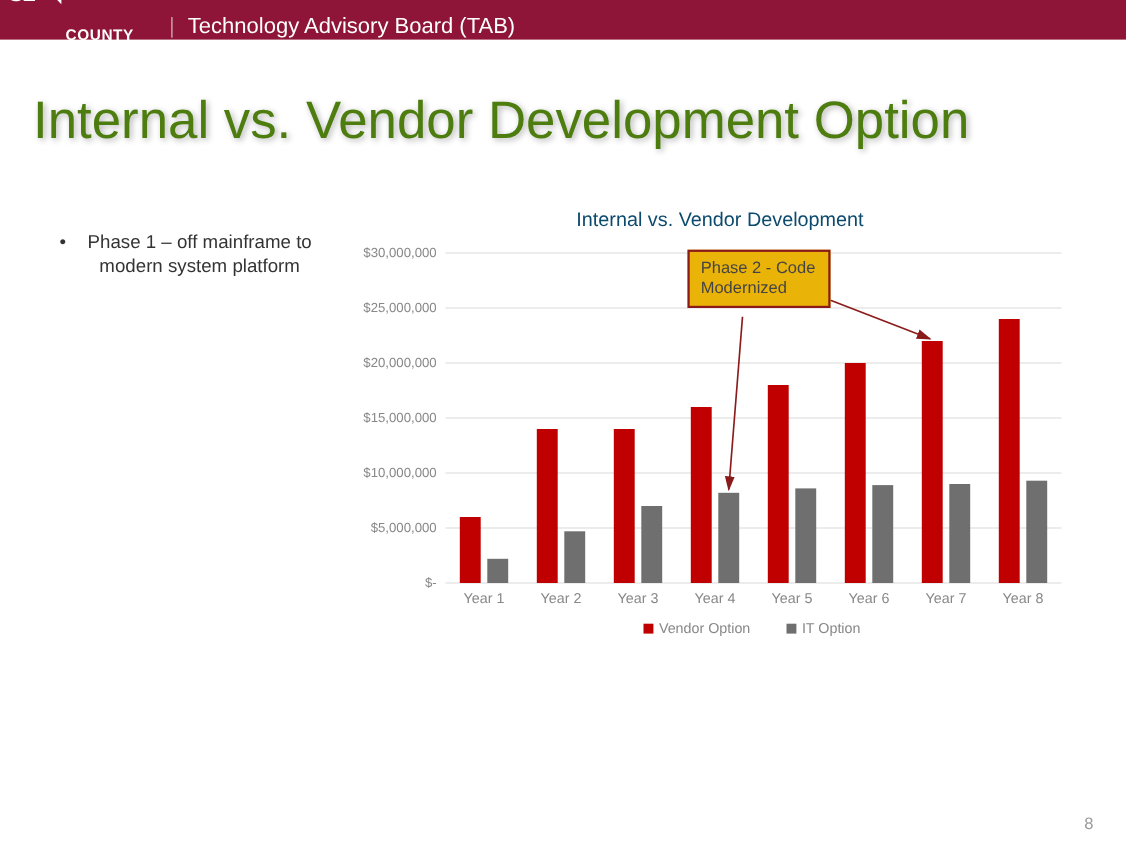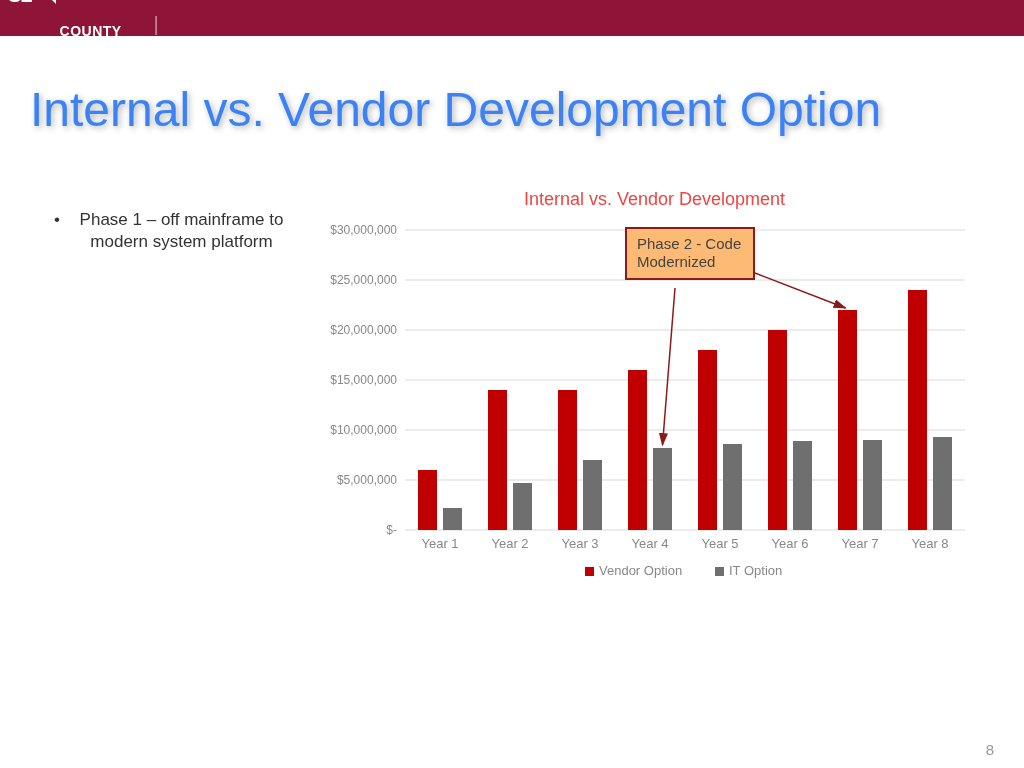--- a/index.html
+++ b/index.html
@@ -4,29 +4,29 @@
 <style>
   * { margin: 0; padding: 0; box-sizing: border-box; }
   body { width: 1024px; height: 768px; font-family: "Century Gothic", "Segoe UI", sans-serif; background: #fff; position: relative; overflow: hidden; }
   .header { height: 36px; background: #8e1537; display: flex; align-items: flex-end; padding: 0 8px; }
   .logo { display: flex; align-items: center; gap: 4px; }
   .logo-sl { color: #fff; font-weight: bold; font-size: 20px; letter-spacing: -1px; }
   .logo-stripes { display: inline-block; width: 18px; height: 18px; margin-left: 2px; }
   .logo-text { color: #fff; font-size: 14px; line-height: 9px; font-weight: bold; letter-spacing: 0.5px; text-decoration: underline; margin-top: 32px; }
   .divider { color: #c48a99; margin: 0 12px; font-size: 20px; }
   .header-title { color: #fff; font-size: 20px; font-weight: normal; }
-  .slide-title { font-size: 48px; font-weight: 300; color: #3b82f6; margin: 45px 30px 30px 30px; line-height: 1.2; text-shadow: 2px 2px 6px rgba(0,0,0,0.3); }
+  .slide-title { font-size: 48px; font-weight: 300; color: #4d7c0f; margin: 45px 30px 30px 30px; line-height: 1.2; text-shadow: 2px 2px 6px rgba(0,0,0,0.3); }
   .content { display: flex; padding: 20px 30px 0 50px; gap: 20px; }
   .bullets { width: 245px; padding-top: 20px; }
   .bullets li { font-size: 17px; color: #333; margin-bottom: 18px; list-style: none; position: relative; padding-left: 18px; line-height: 1.3; text-align: center; }
   .bullets li::before { content: "•"; position: absolute; left: 4px; top: 0; }
   .chart-area { flex: 1; position: relative; }
-  .chart-title { text-align: center; color: #ef4444; font-size: 18px; margin-bottom: 10px; }
+  .chart-title { text-align: center; color: #0c4a6e; font-size: 18px; margin-bottom: 10px; }
   .chart-svg { width: 660px; height: 380px; }
-  .annotation-box { position: absolute; border: 2px solid #8b1a1a; background: #fdba74; padding: 6px 10px; font-size: 15px; color: #444; line-height: 1.25; }
+  .annotation-box { position: absolute; border: 2px solid #8b1a1a; background: #eab308; padding: 6px 10px; font-size: 15px; color: #444; line-height: 1.25; }
   .page-num { position: absolute; bottom: 10px; right: 30px; color: #9a9a9a; font-size: 15px; }
 </style>
 </head>
 <body>
 
 <div class="header">
   <div class="logo">
     <span class="logo-sl">SL</span>
     <span class="logo-stripes">
       <svg viewBox="0 0 18 18">
@@ -36,20 +36,21 @@
             <polygon points="12,0 16,0 18,2 18,6"></polygon>
           </g>
         </svg>
     </span>
     <span style="display:inline-block;">
       <div class="logo-text">SALT LAKE</div>
       <div class="logo-text">COUNTY</div>
     </span>
   </div>
   <span class="divider">|</span>
+  <span class="header-title">Technology Advisory Board (TAB)</span>
 </div>
 
 <h1 class="slide-title">Internal vs. Vendor Development Option</h1>
 
 <div class="content">
   <ul class="bullets">
     <li>Phase 1 – off mainframe to modern system platform</li>
   </ul>
 
   <div class="chart-area">

